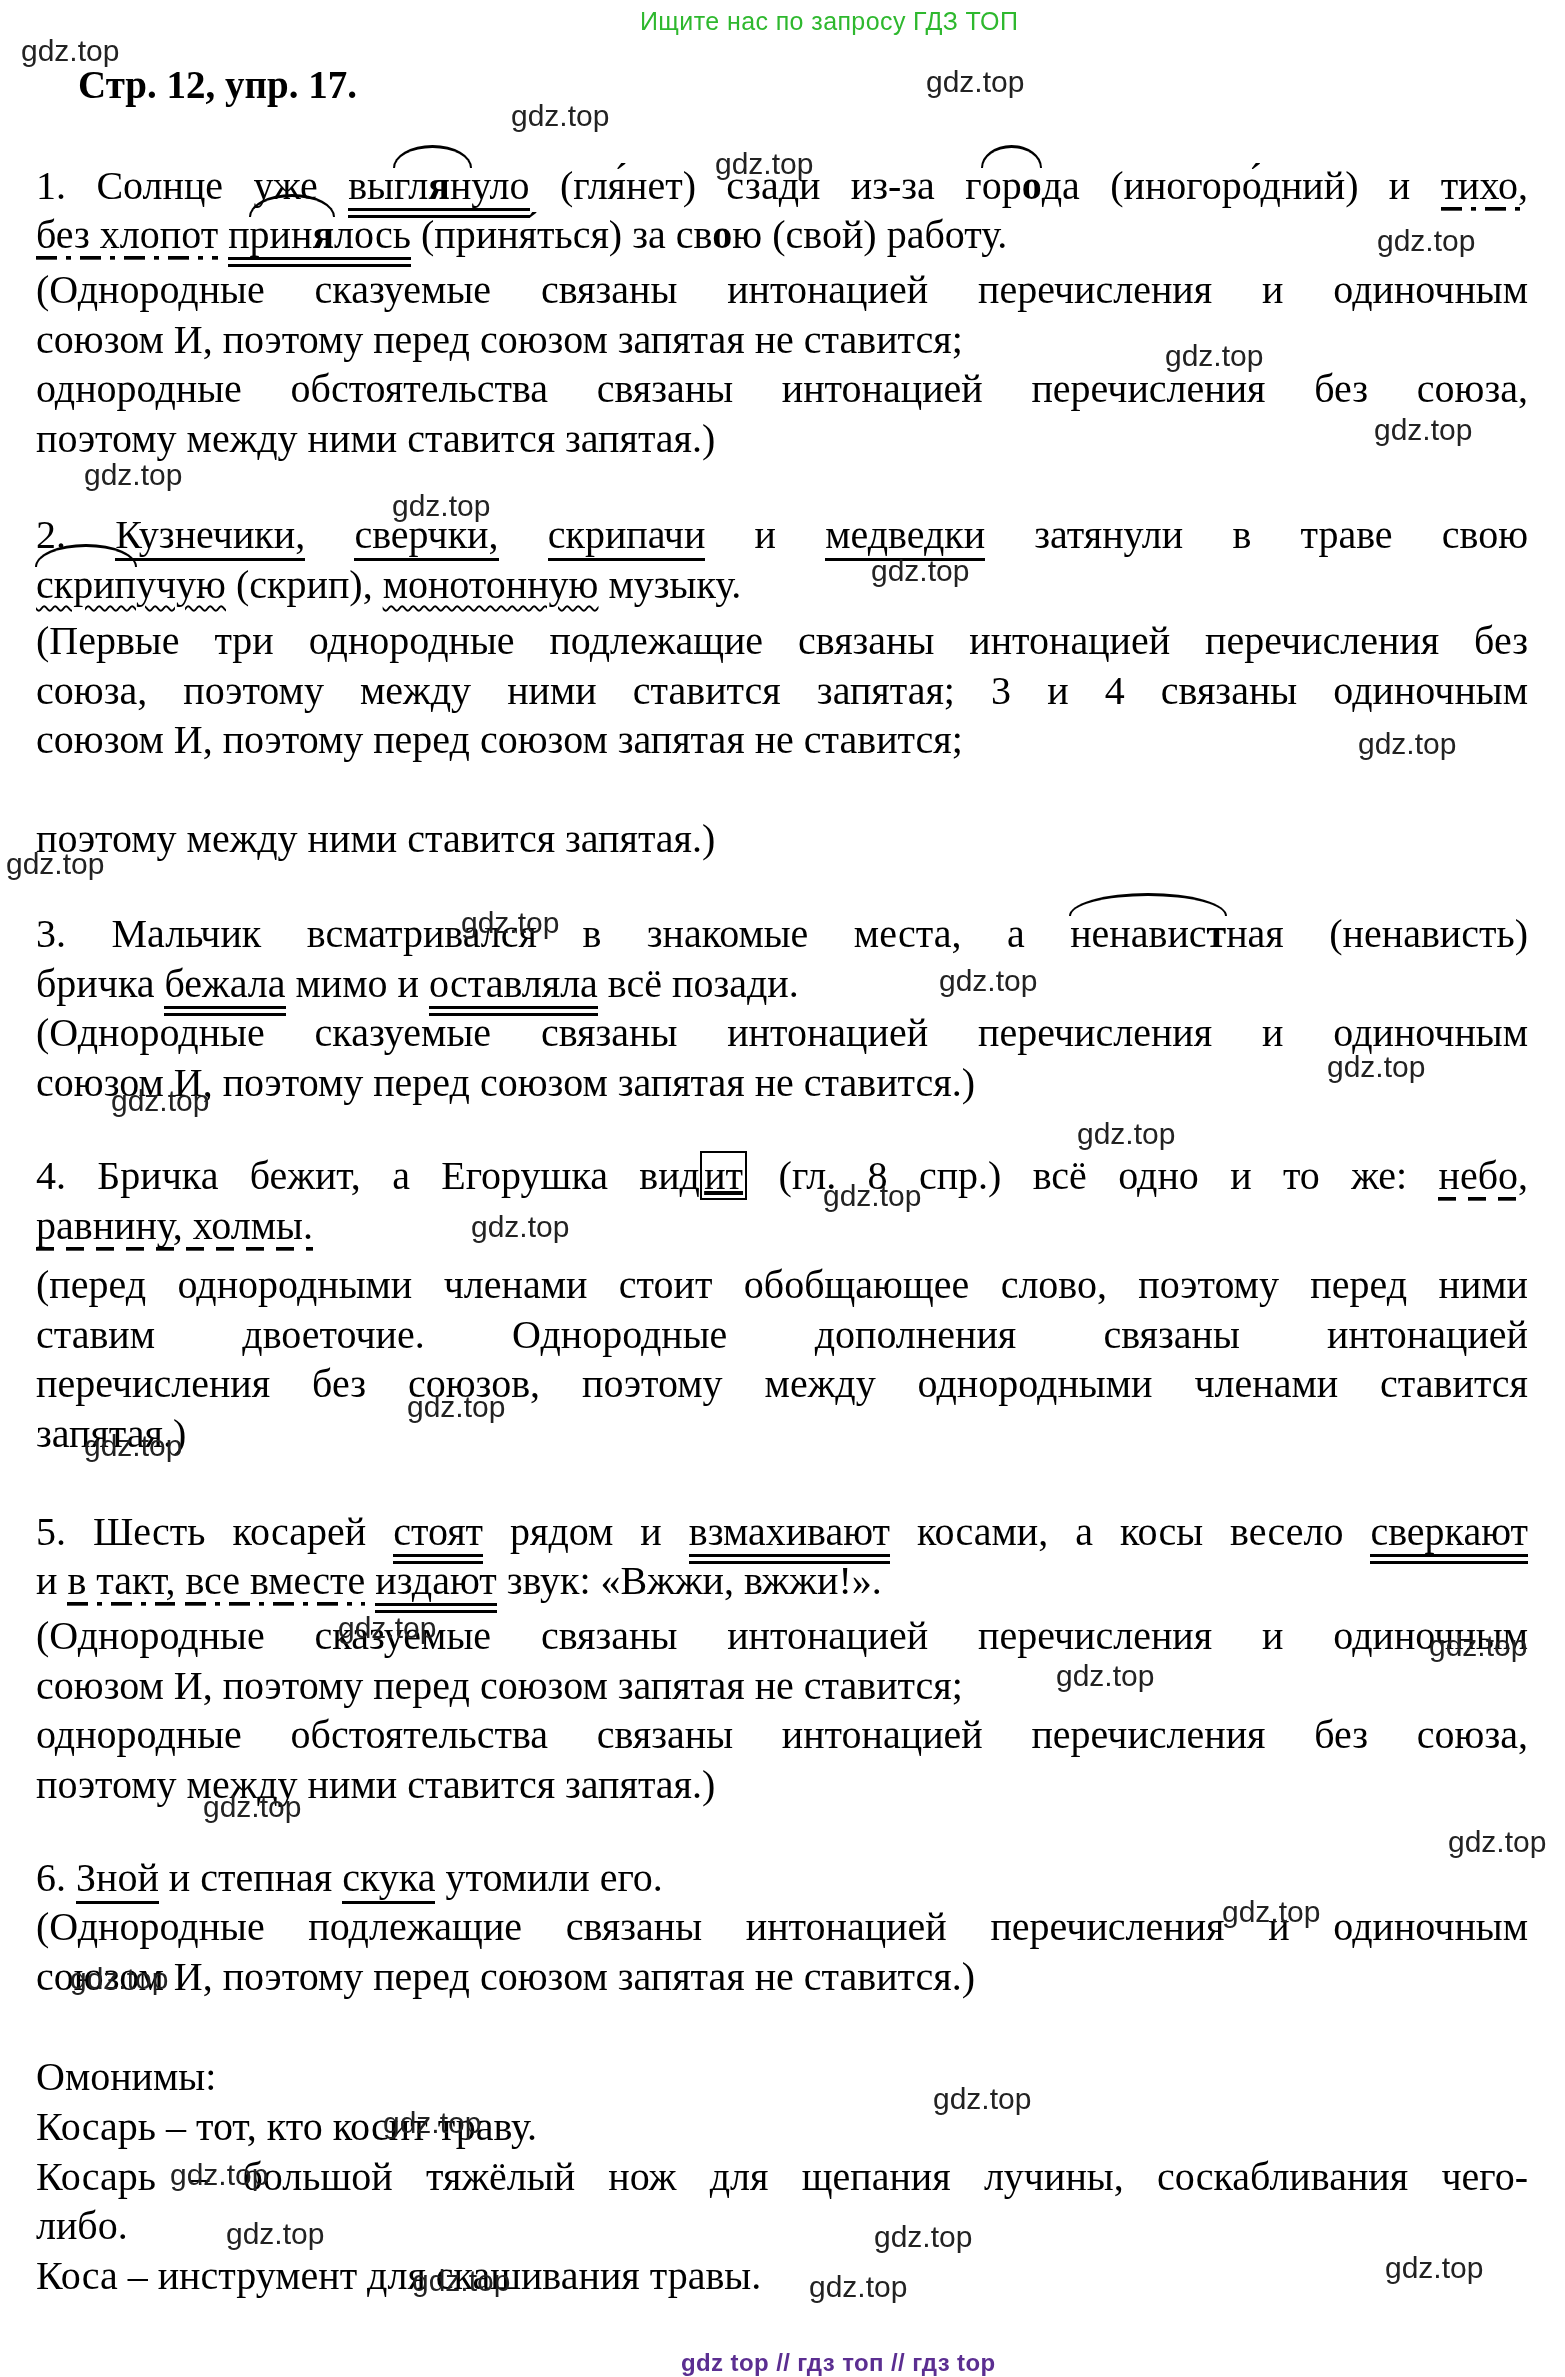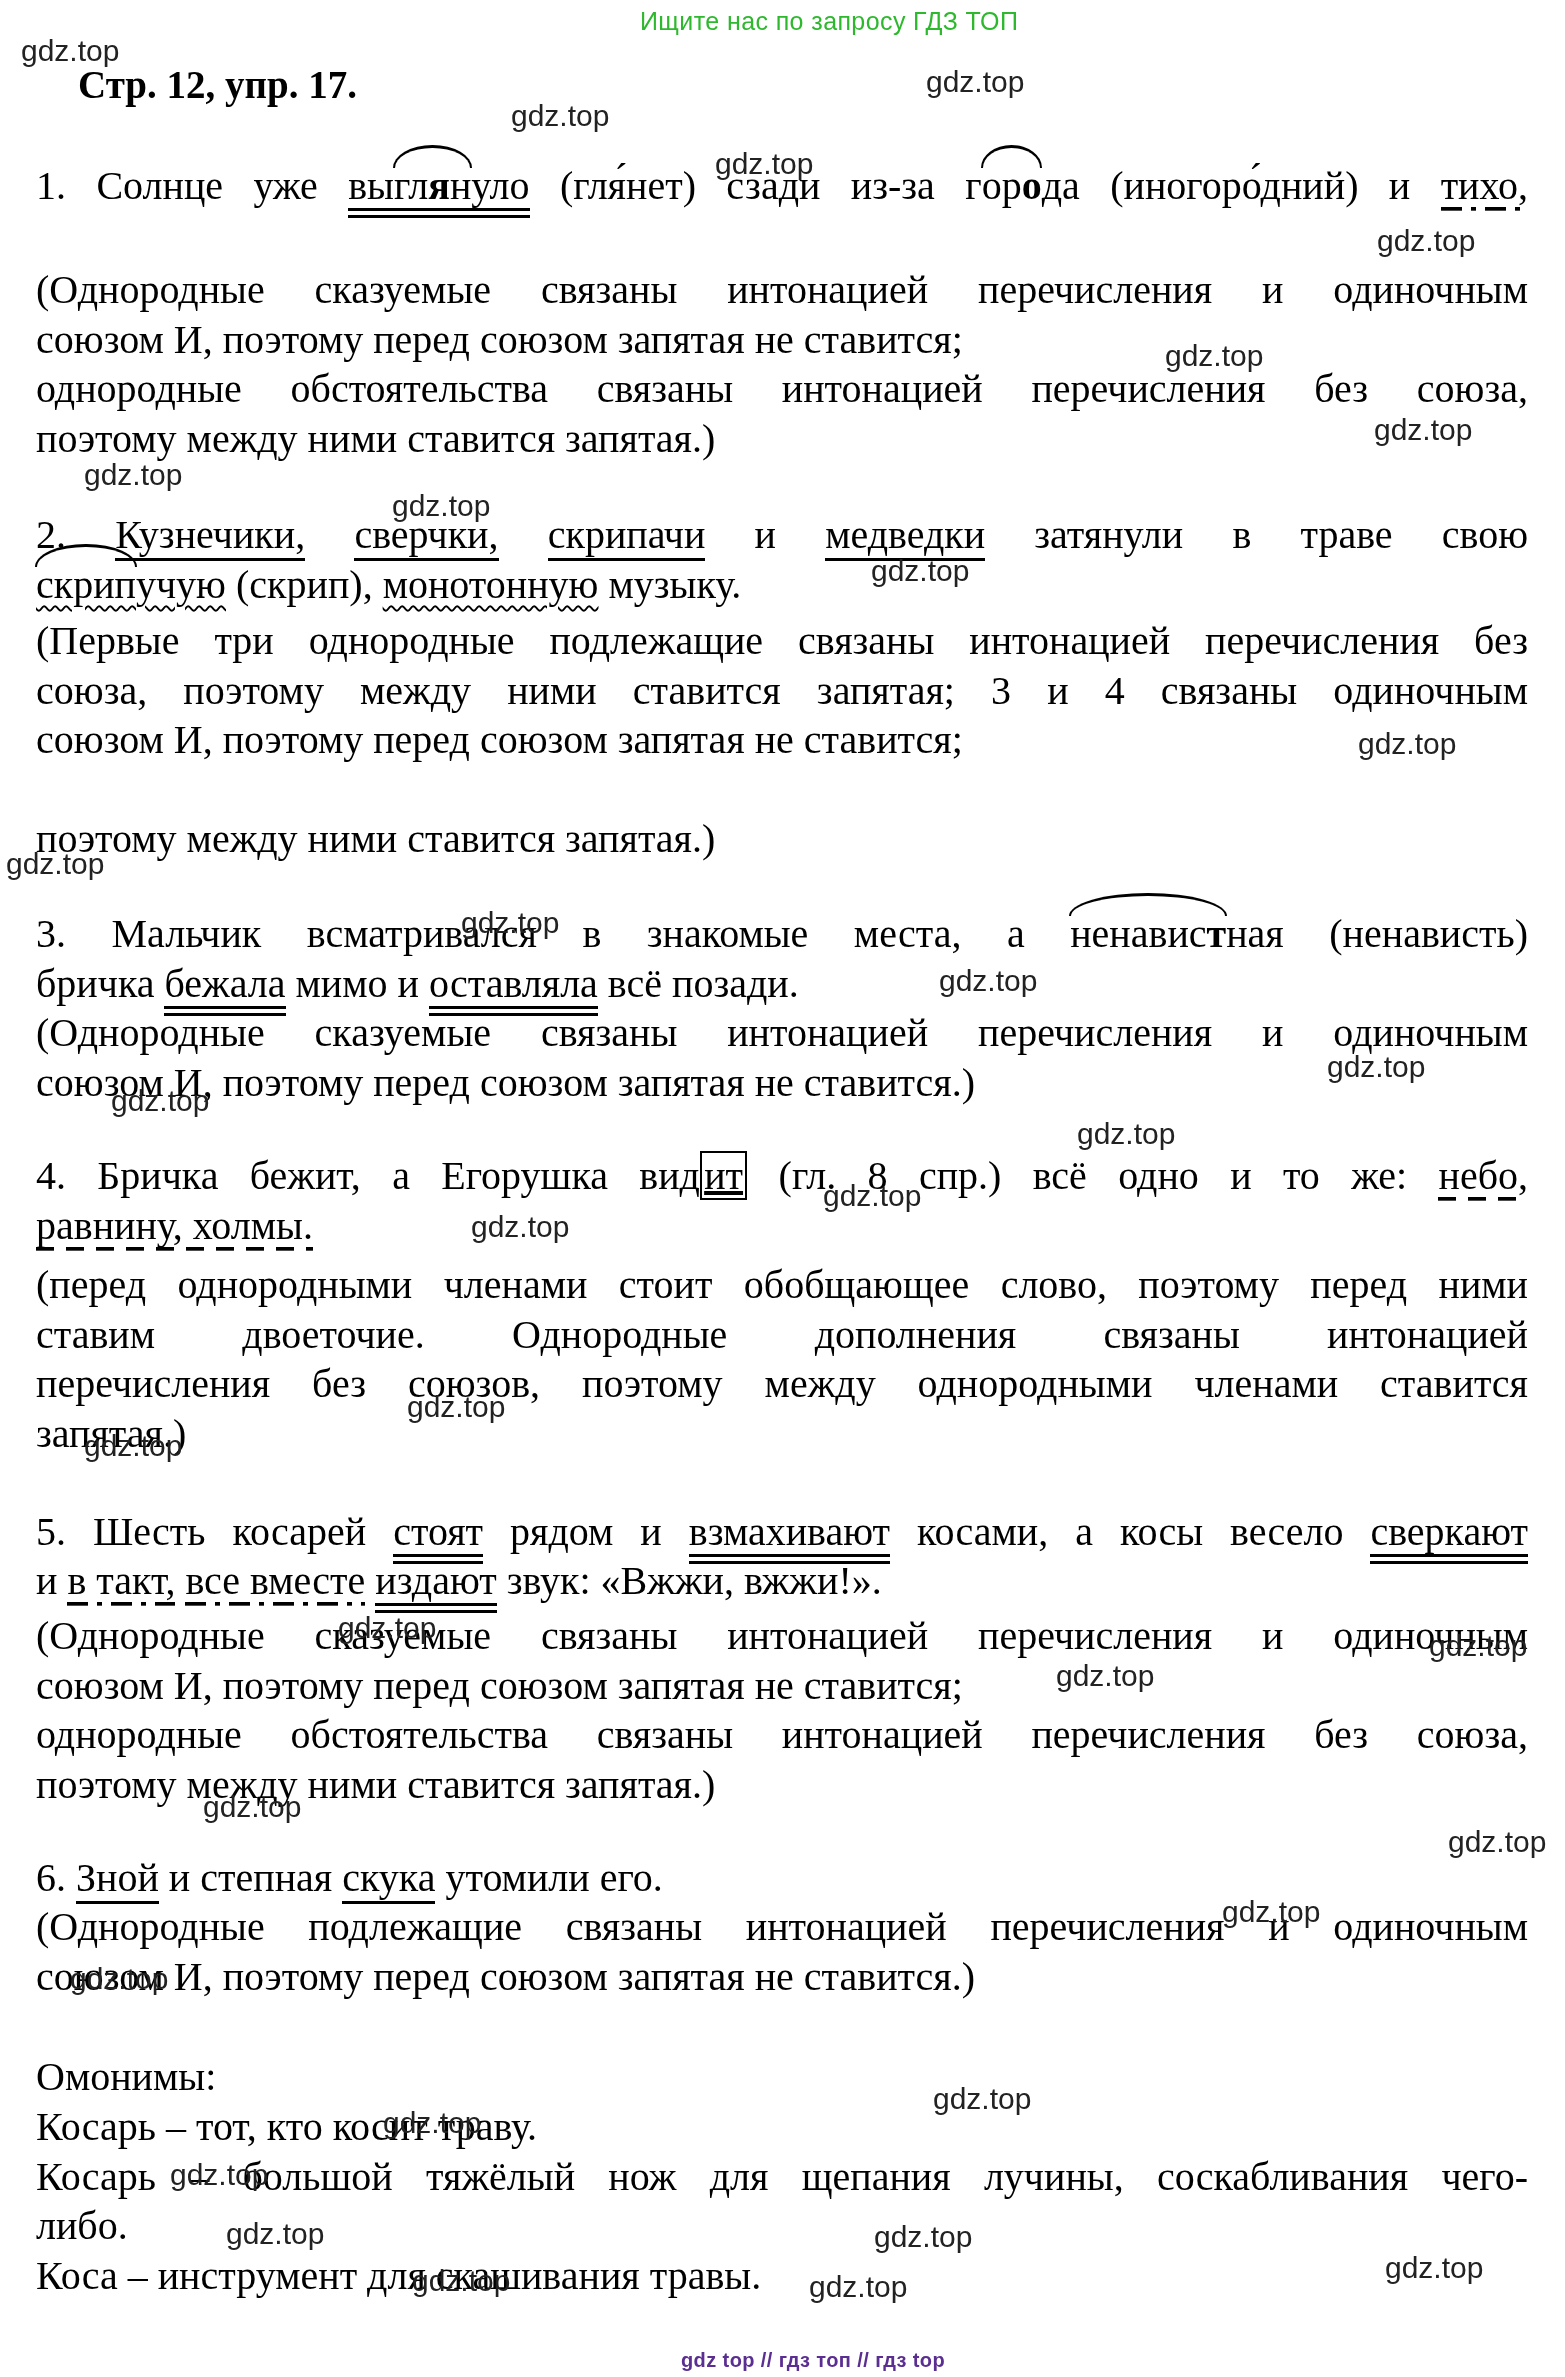--- a/index.html
+++ b/index.html
@@ -49,31 +49,32 @@
     border-radius:50% 50% 0 0 / 100% 100% 0 0;
   }
   .wm{
     position:absolute;
     font-family:"Liberation Sans","DejaVu Sans",sans-serif;
     font-size:30px;color:#222222;white-space:nowrap;
   }
   .footer{
     position:absolute;left:681px;top:2349px;
     font-family:"Liberation Sans","DejaVu Sans",sans-serif;
-    font-size:20px;font-weight:bold;letter-spacing:0.4px;
+    font-size:24px;font-weight:bold;letter-spacing:0.4px;
   }
 </style>
 </head>
 <body>
 
 <div class="page">
   <div class="promo" style="color: rgb(46, 184, 46);">Ищите нас по запросу ГДЗ ТОП</div>
   <div class="title">Стр. 12, упр. 17.</div>
   <div class="footer" style="color: rgb(91, 46, 145);">gdz top // гдз топ // гдз top</div>
 <div class="line just" style="top: 161px;"><span>1. Солнце уже </span><span class="pred">вы</span><span class="pred arc"><span>гл</span><span class="b">я</span><span>н</span></span><span class="pred">уло</span><span> (гля́нет) сзади из-за </span><span>г</span><span class="arc"><span>ор</span><span class="b">о</span></span><span>да (иногоро́дний) и </span><span class="adv">тихо,</span></div>
+    <div class="line left" style="top: 210px;"><span class="adv">без хлопот</span><span> </span><span class="pred">п</span><span class="pred arc"><span>рин</span><span class="b">я</span></span><span class="pred">лось</span><span> (приня́ться) за св</span><span class="b">о</span><span>ю (свой) работу.</span></div>
     <div class="line just" style="top: 265px;"><span>(Однородные сказуемые связаны интонацией перечисления и одиночным</span></div>
     <div class="line left" style="top: 315px;"><span>союзом И, поэтому перед союзом запятая не ставится;</span></div>
     <div class="line just" style="top: 364px;"><span>однородные обстоятельства связаны интонацией перечисления без союза,</span></div>
     <div class="line left" style="top: 414px;"><span>поэтому между ними ставится запятая.)</span></div>
     <div class="line just" style="top: 510px;"><span>2. </span><span class="subj">Кузнечики,</span><span> </span><span class="subj">сверчки,</span><span> </span><span class="subj">скрипачи</span><span> и </span><span class="subj">медведки</span><span> затянули в траве свою</span></div>
     <div class="line left" style="top: 560px;"><span class="def arc">скрип</span><span class="def">учую</span><span> (скрип), </span><span class="def">монотонную</span><span> музыку.</span></div>
     <div class="line just" style="top: 616px;"><span>(Первые три однородные подлежащие связаны интонацией перечисления без</span></div>
     <div class="line just" style="top: 666px;"><span>союза, поэтому между ними ставится запятая; 3 и 4 связаны одиночным</span></div>
     <div class="line left" style="top: 715px;"><span>союзом И, поэтому перед союзом запятая не ставится;</span></div>
     <div class="line left" style="top: 814px;"><span>поэтому между ними ставится запятая.)</span></div>

